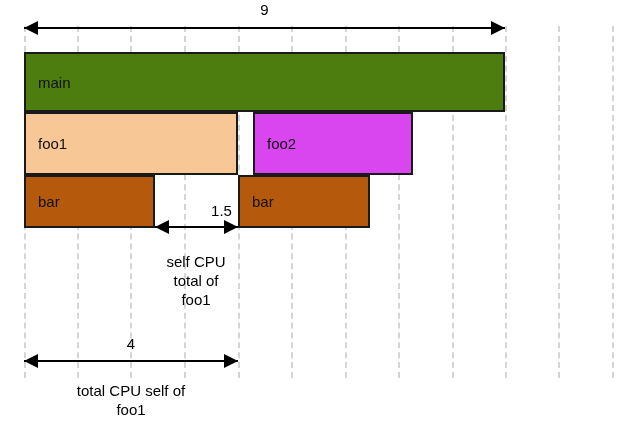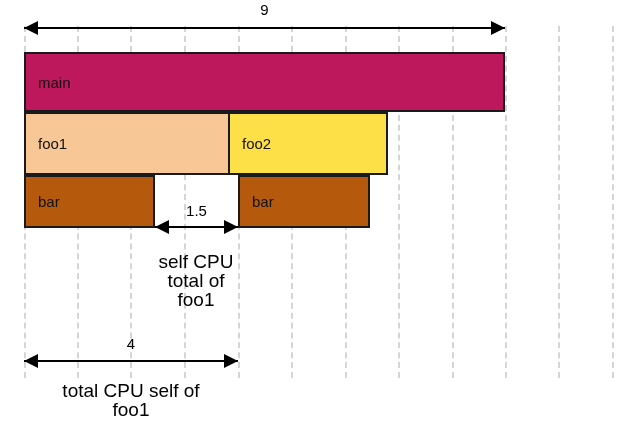--- a/index.html
+++ b/index.html
@@ -60,21 +60,21 @@
     position:absolute;
     font-size:15px;
     line-height:1;
     text-align:center;
     color:#000000;
     white-space:nowrap;
   }
 
   .caption{
     position:absolute;
-    font-size:19px;
+    font-size:15px;
     line-height:19px;
     text-align:center;
     color:#000000;
   }
 </style>
 </head>
 <body>
 
 <div id="stage">
 
@@ -91,41 +91,41 @@
   <div class="gridline" style="left:558px;"></div>
   <div class="gridline" style="left:612px;"></div>
 
   <div class="measure-value" style="left:24px;top:2px;width:481px;">9</div>
   <div class="measure" style="left:24px;top:27px;width:481px;">
     <div class="shaft"></div>
     <div class="head left"></div>
     <div class="head right"></div>
   </div>
 
-  <div class="frame" style="left:24px;top:52px;width:481px;height:60px;background:#be185d;">
+  <div class="frame" style="left:24px;top:52px;width:481px;height:60px;background:#4d7c0f;">
     <span class="frame-label">main</span>
   </div>
 
   <div class="frame" style="left:24px;top:112px;width:214px;height:63px;background:#f7c795;">
     <span class="frame-label">foo1</span>
   </div>
 
-  <div class="frame" style="left:228px;top:112px;width:160px;height:63px;background:#fde047;">
+  <div class="frame" style="left:253px;top:112px;width:160px;height:63px;background:#d946ef;">
     <span class="frame-label">foo2</span>
   </div>
 
   <div class="frame" style="left:24px;top:175px;width:131px;height:53px;background:#b55a0c;">
     <span class="frame-label">bar</span>
   </div>
 
   <div class="frame" style="left:238px;top:175px;width:132px;height:53px;background:#b55a0c;">
     <span class="frame-label">bar</span>
   </div>
 
-  <div class="measure-value" style="left:155px;top:203px;width:83px;">1.5</div>
+  <div class="measure-value" style="left:155px;top:203px;width:83px;padding-left:25px;">1.5</div>
   <div class="measure" style="left:155px;top:226px;width:83px;">
     <div class="shaft"></div>
     <div class="head left"></div>
     <div class="head right"></div>
   </div>
 
   <div class="caption" style="left:126px;top:252px;width:140px;">
     <div>self CPU</div>
     <div>total of</div>
     <div>foo1</div>

